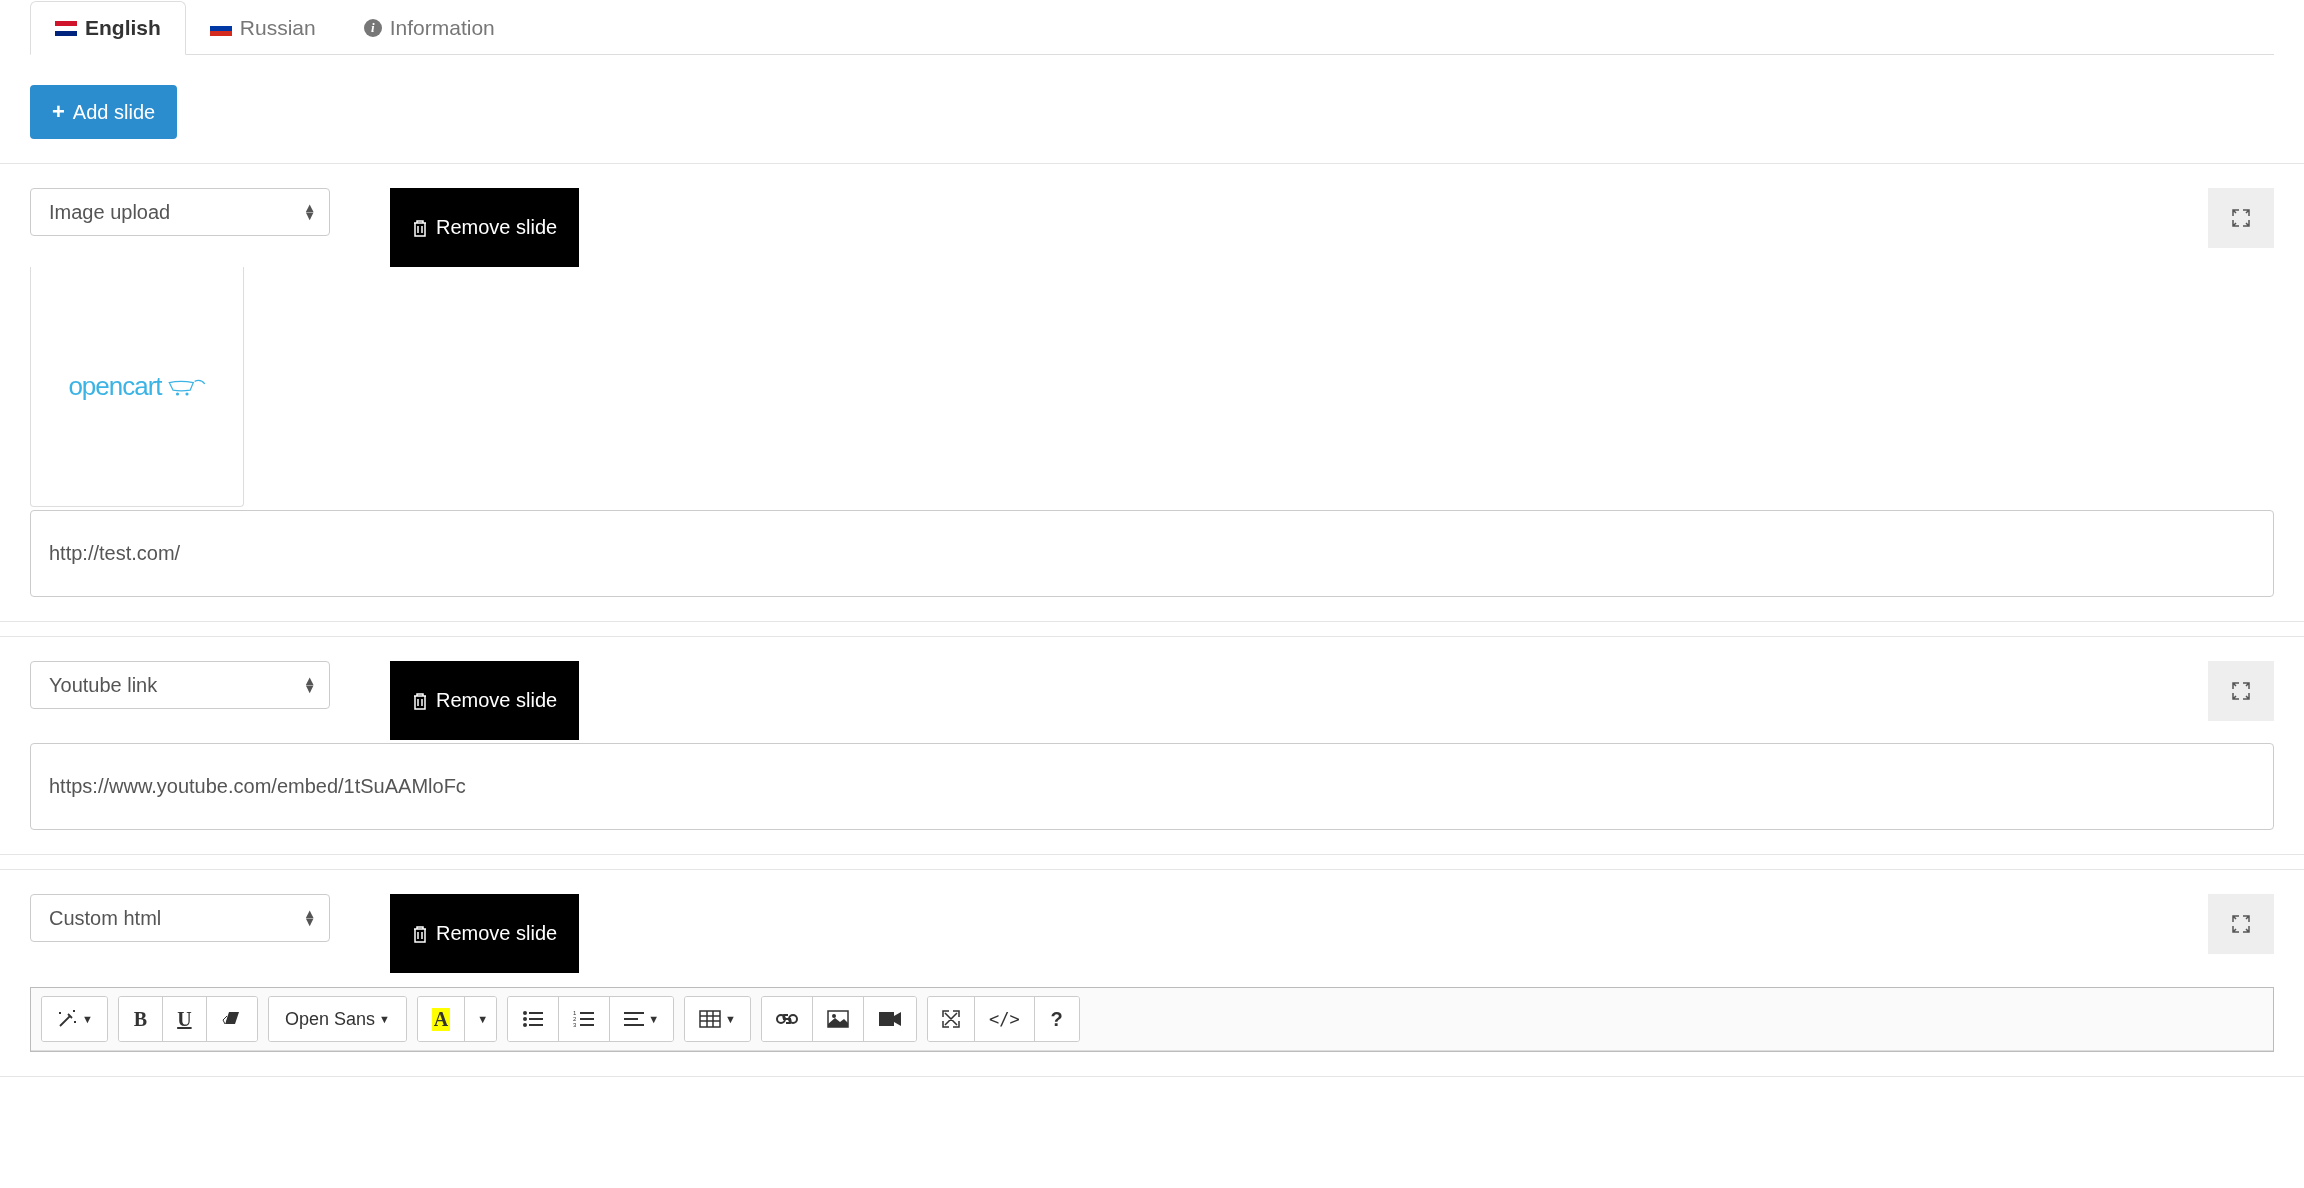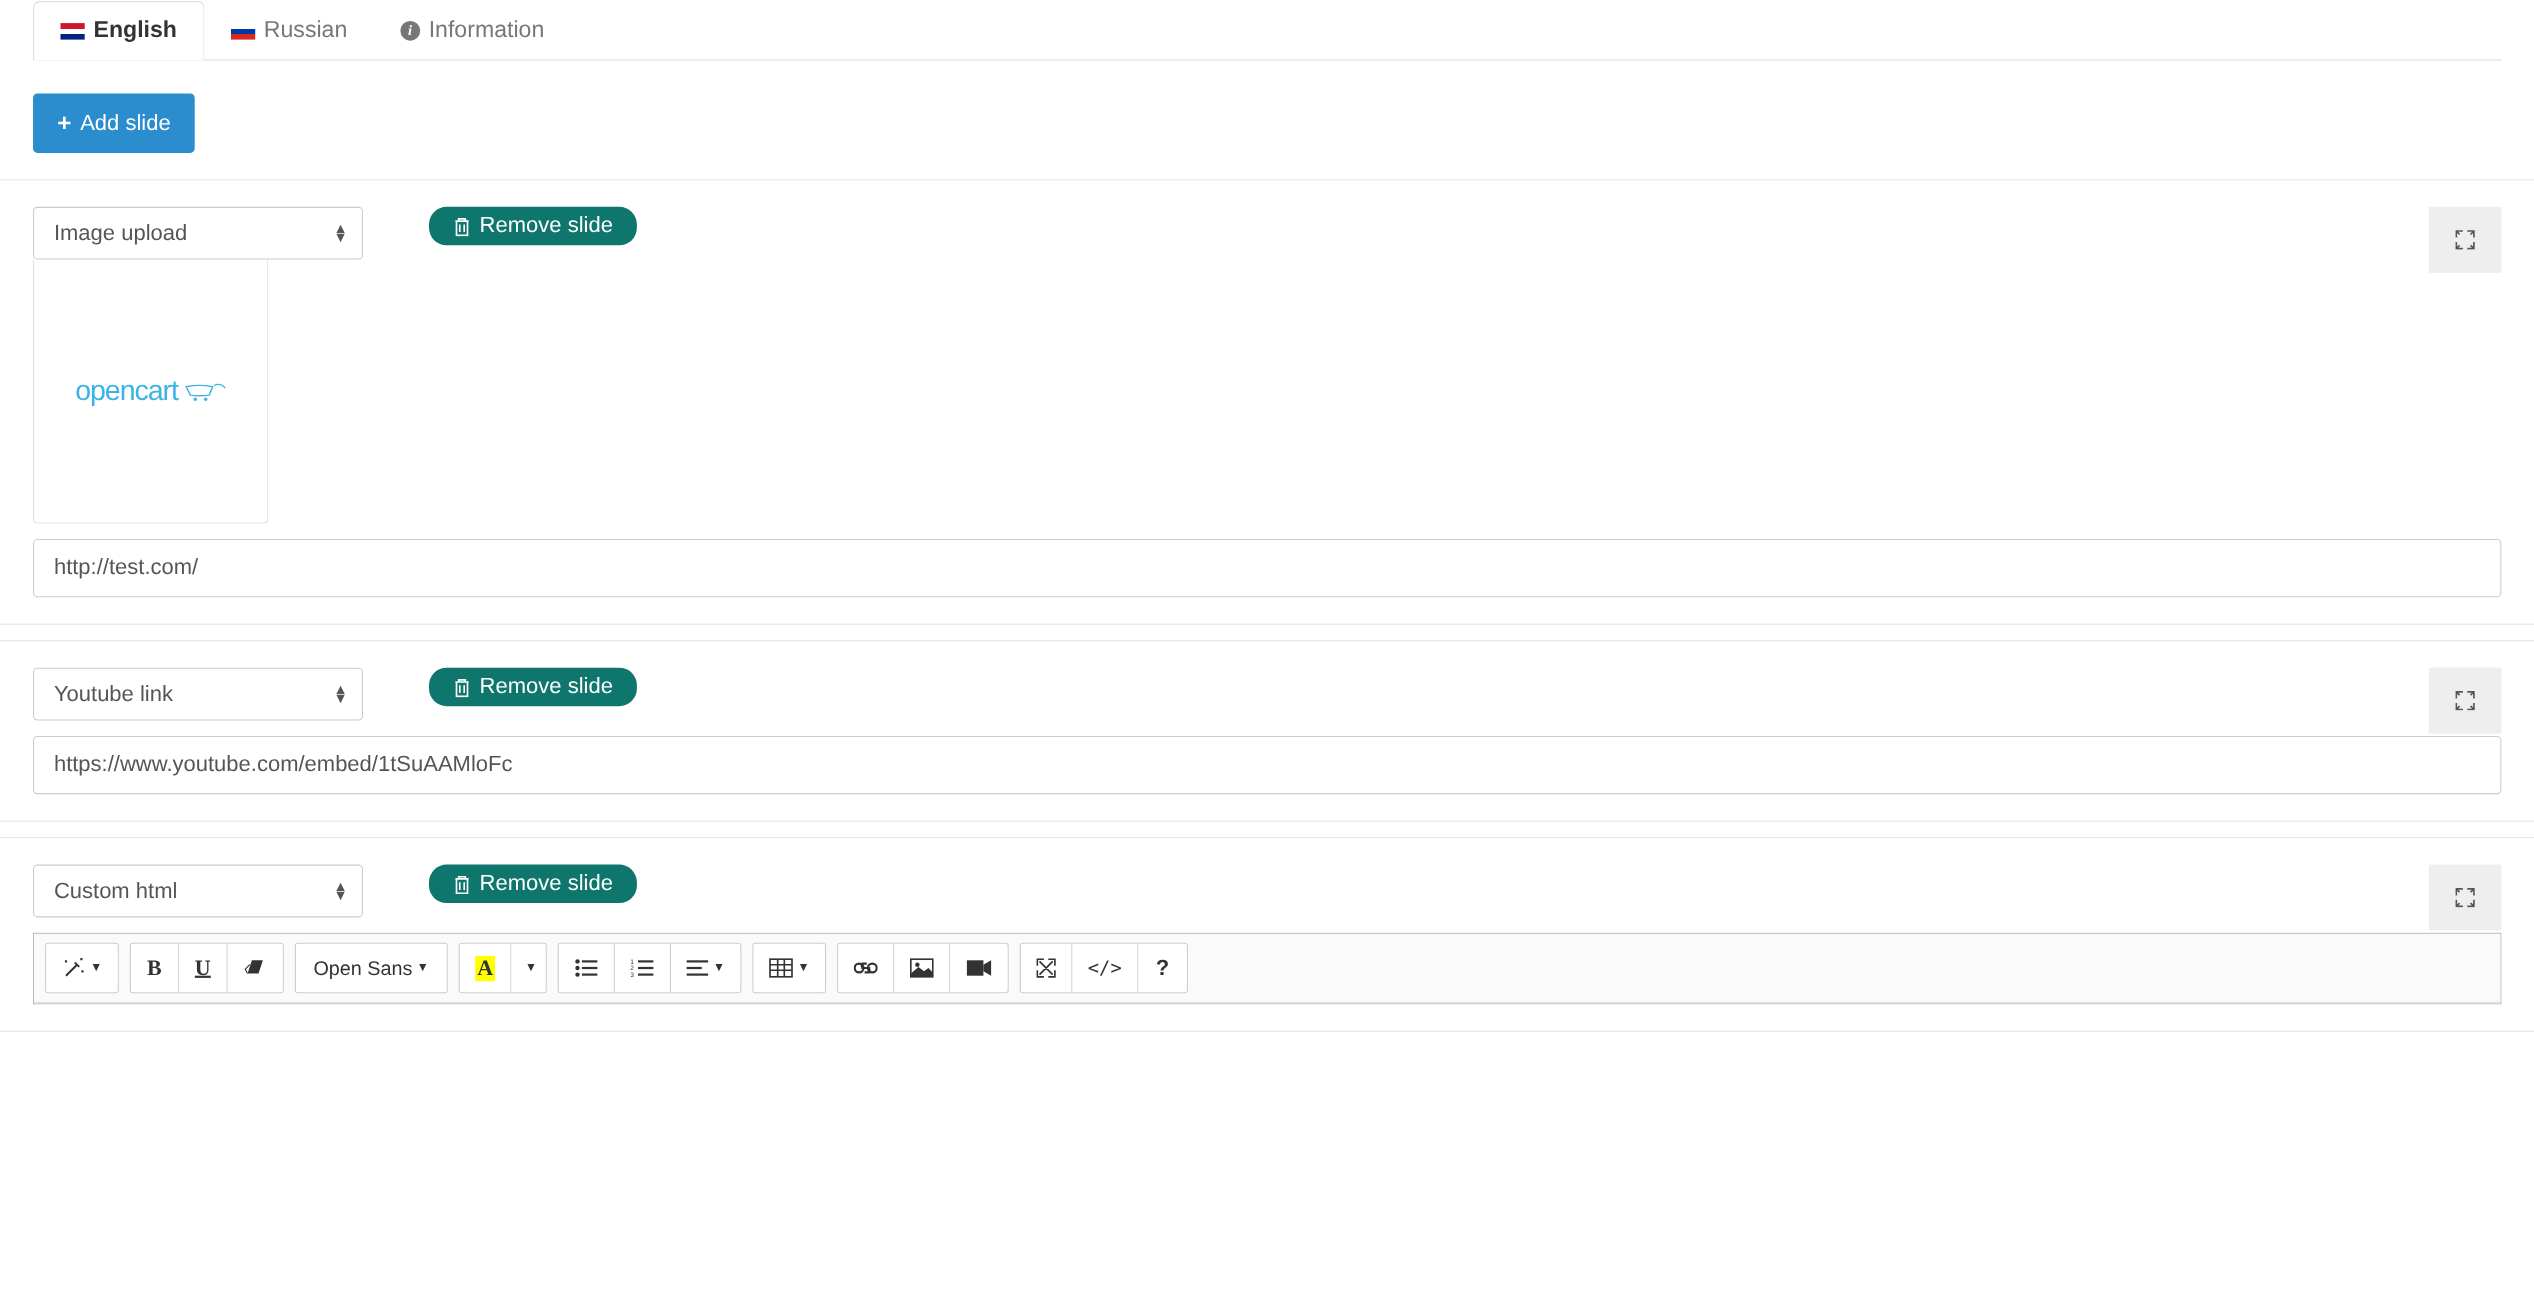--- a/index.html
+++ b/index.html
@@ -13,27 +13,27 @@
 .flag-ru { background: linear-gradient(#fff 33%, #0039a6 33%, #0039a6 66%, #d52b1e 66%); }
 .info-icon-circ { width: 18px; height: 18px; border-radius: 50%; background: #777; color: #fff; font-style: italic; font-family: serif; font-weight: bold; font-size: 13px; display: inline-flex; align-items: center; justify-content: center; }
 .add-slide-btn { margin: 30px 30px 24px 30px; background: #2b8cce; color: #fff; border: none; padding: 14px 22px; font-size: 20px; border-radius: 4px; cursor: pointer; display: inline-flex; align-items: center; gap: 8px; }
 .plus-icon { font-weight: bold; font-size: 22px; }
 .slide-panel { border-top: 1px solid #e5e5e5; border-bottom: 1px solid #e5e5e5; padding: 24px 30px; margin-bottom: 0; position: relative; }
 .slide-panel + .slide-panel { margin-top: 14px; }
 .slide-header { display: flex; align-items: flex-start; gap: 60px; margin-bottom: 0; }
 .select-wrap { position: relative; }
 .type-select { appearance: none; -webkit-appearance: none; border: 1px solid #ccc; border-radius: 4px; padding: 12px 44px 12px 18px; font-size: 20px; background: #fff; min-width: 300px; cursor: pointer; color: #555; }
 .select-arrows { position: absolute; right: 14px; top: 50%; transform: translateY(-50%); font-size: 13px; pointer-events: none; color: #555; line-height: 8px; }
-.remove-btn { background: #0f766e; color: #fff; border: none; padding: 6px 22px; font-size: 20px; border-radius: 16px; cursor: pointer; display: inline-flex; align-items: center; gap: 8px; }
+.remove-btn { background: #000000; color: #fff; border: none; padding: 28px 22px; font-size: 20px; border-radius: 0; cursor: pointer; display: inline-flex; align-items: center; gap: 8px; }
 .trash-icon { display: inline-block; }
 .expand-btn { position: absolute; right: 30px; top: 24px; width: 66px; height: 60px; background: #eee; border: none; cursor: pointer; display: flex; align-items: center; justify-content: center; color: #555; }
 .img-thumb { margin-top: 0; border: 1px solid #ddd; border-top: none; border-radius: 0 0 4px 4px; width: 214px; height: 240px; display: flex; align-items: center; justify-content: center; background: #fff; cursor: pointer; }
 .opencart-logo { color: #3bb3e4; font-weight: 400; font-size: 26px; letter-spacing: -1px; display: flex; align-items: center; gap: 6px; }
 .cart-svg { width: 38px; height: 20px; }
-.text-input { width: 100%; border: 1px solid #ccc; border-radius: 4px; padding: 14px 18px; font-size: 20px; color: #555; margin-top: 14px; }
+.text-input { width: 100%; border: 1px solid #ccc; border-radius: 4px; padding: 31px 18px; font-size: 20px; color: #555; margin-top: 3px; }
 .editor-wrap { border: 1px solid #bbb; margin-top: 14px; }
 .editor-toolbar { background: #fafafa; border-bottom: 1px solid #ddd; padding: 8px 10px; display: flex; gap: 10px; flex-wrap: wrap; }
 .tb-group { display: inline-flex; border: 1px solid #ccc; border-radius: 3px; background: #fff; overflow: hidden; }
 .tb-btn { border: none; background: #fff; padding: 8px 14px; font-size: 20px; cursor: pointer; color: #333; display: flex; align-items: center; justify-content: center; min-width: 44px; height: 44px; border-right: 1px solid #ccc; }
 .tb-btn:last-child { border-right: none; }
 .tb-btn .caret { font-size: 11px; margin-left: 4px; }
 .tb-btn.bold { font-weight: 900; font-family: Georgia, serif; }
 .tb-btn.underline { text-decoration: underline; font-weight: 900; font-family: Georgia, serif; }
 .tb-btn.font-name { font-size: 18px; padding: 8px 16px; }
 .tb-btn.color-a { font-family: Georgia, serif; font-weight: 900; }

